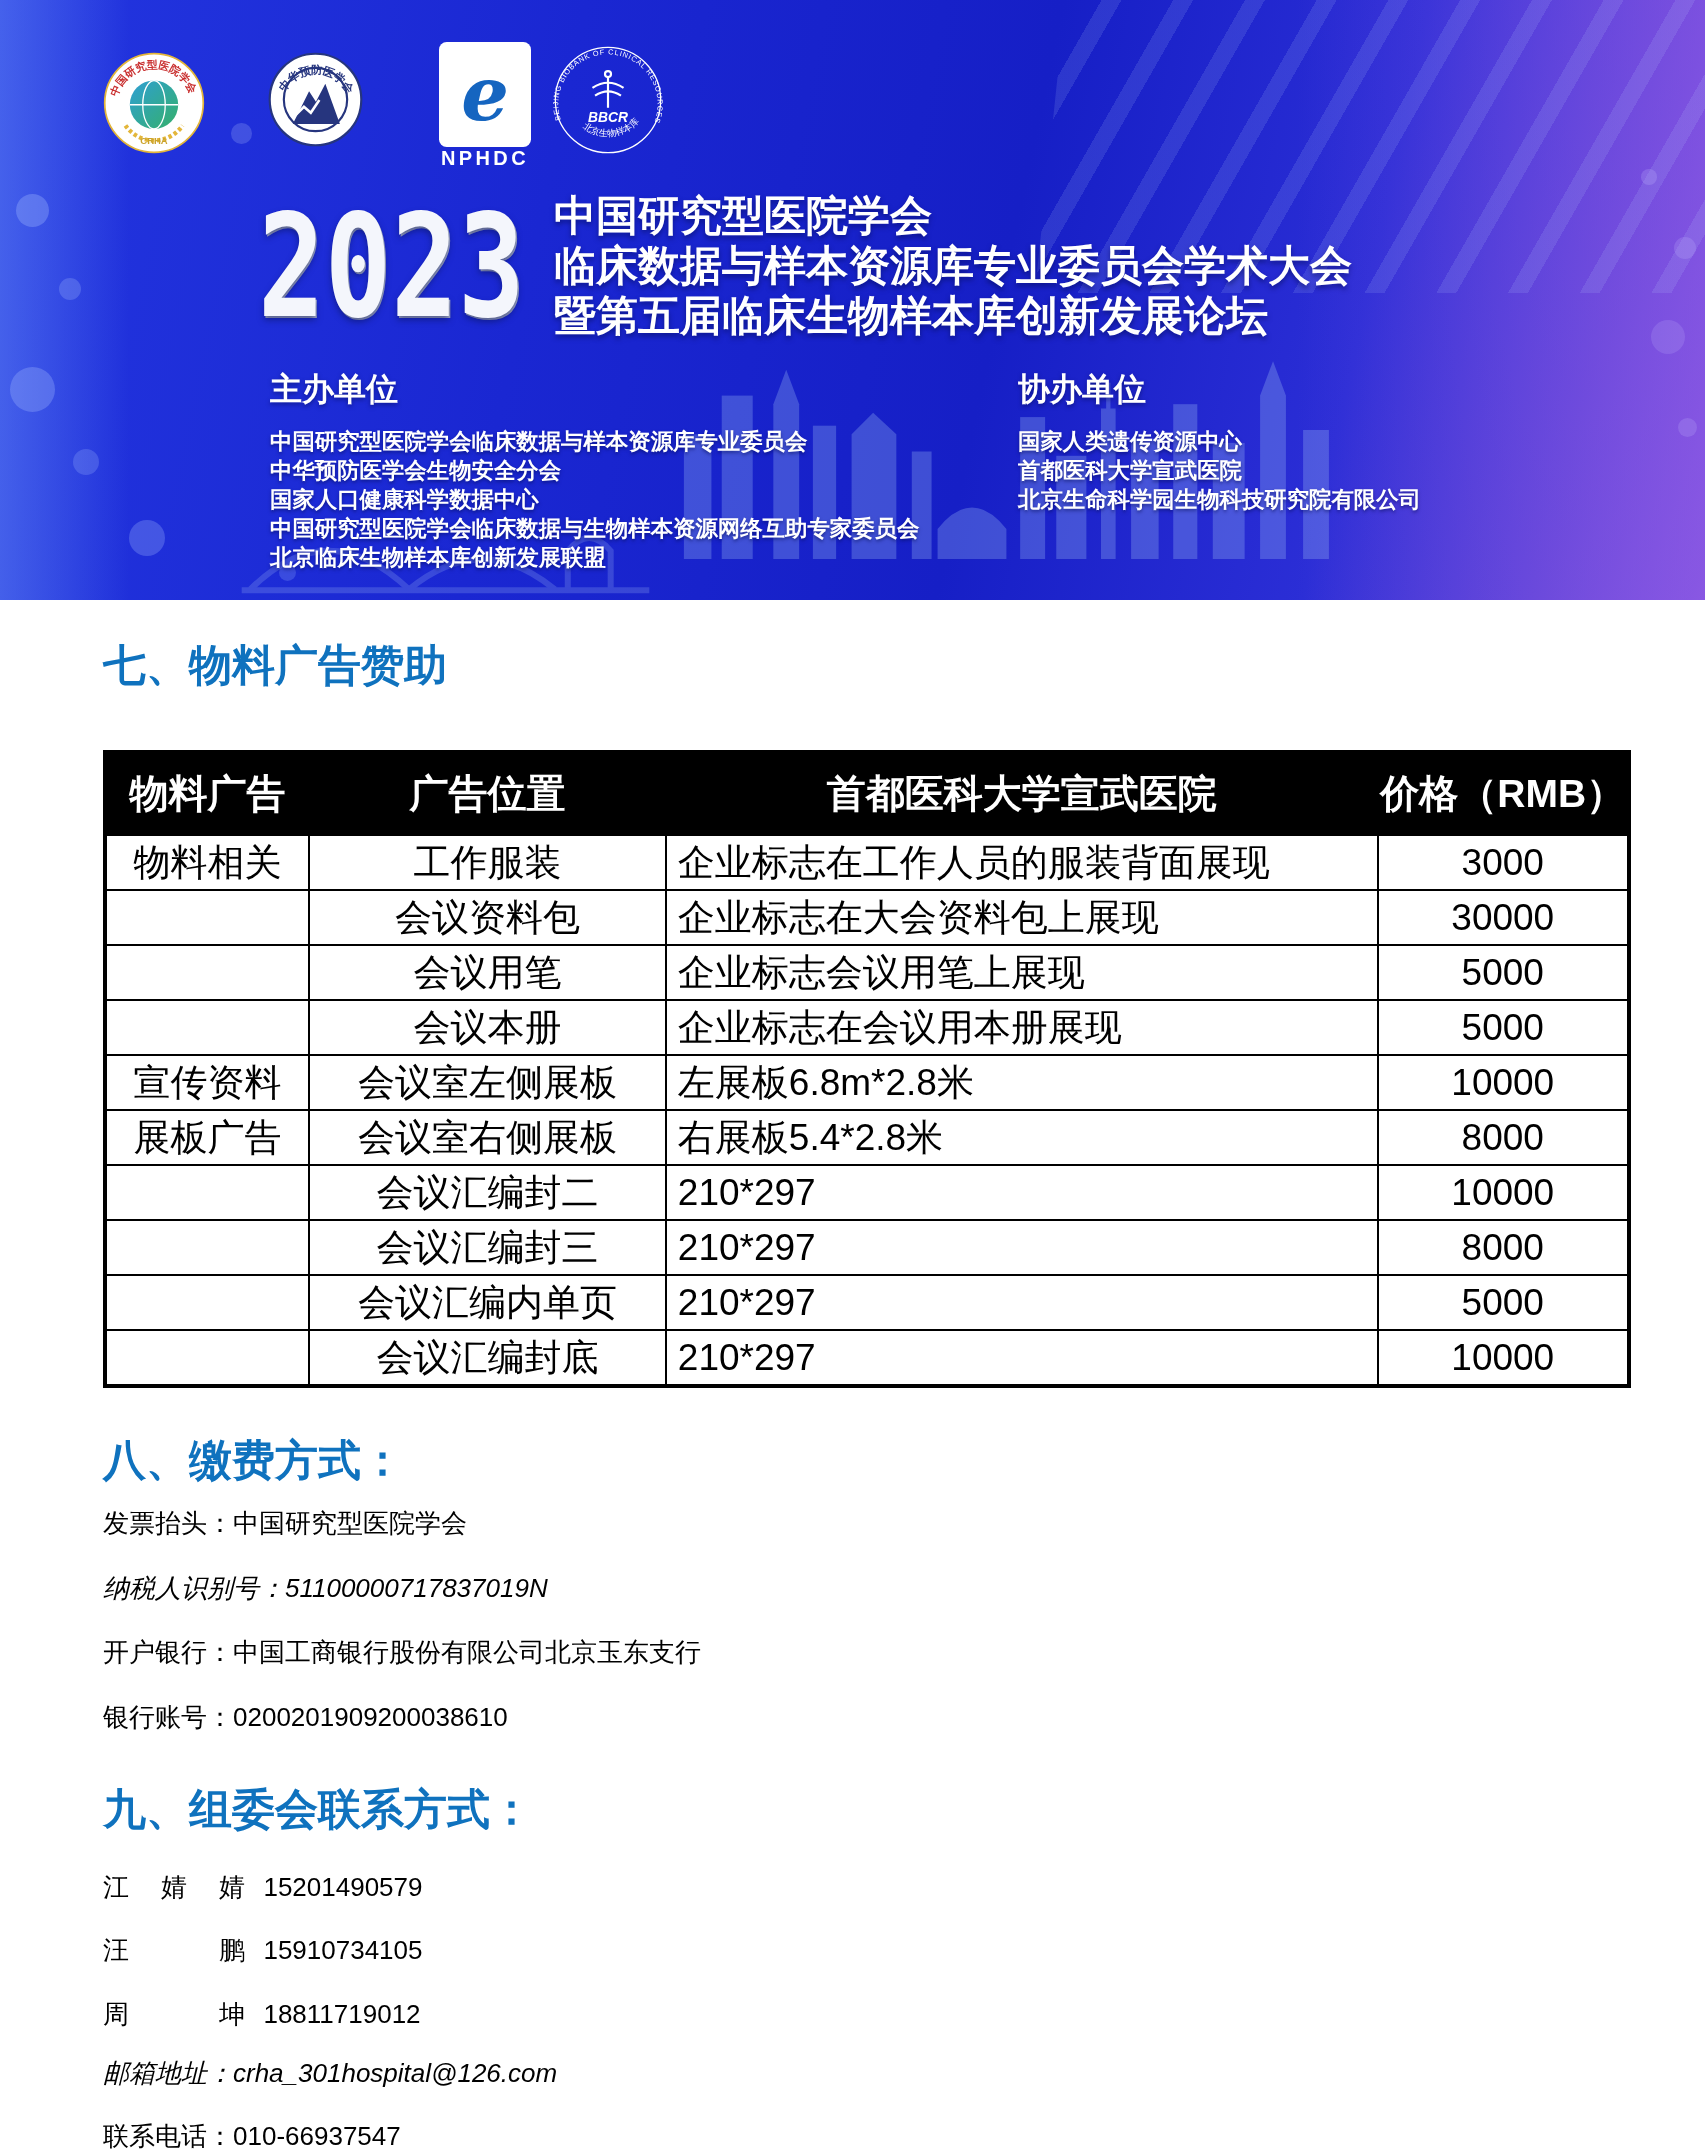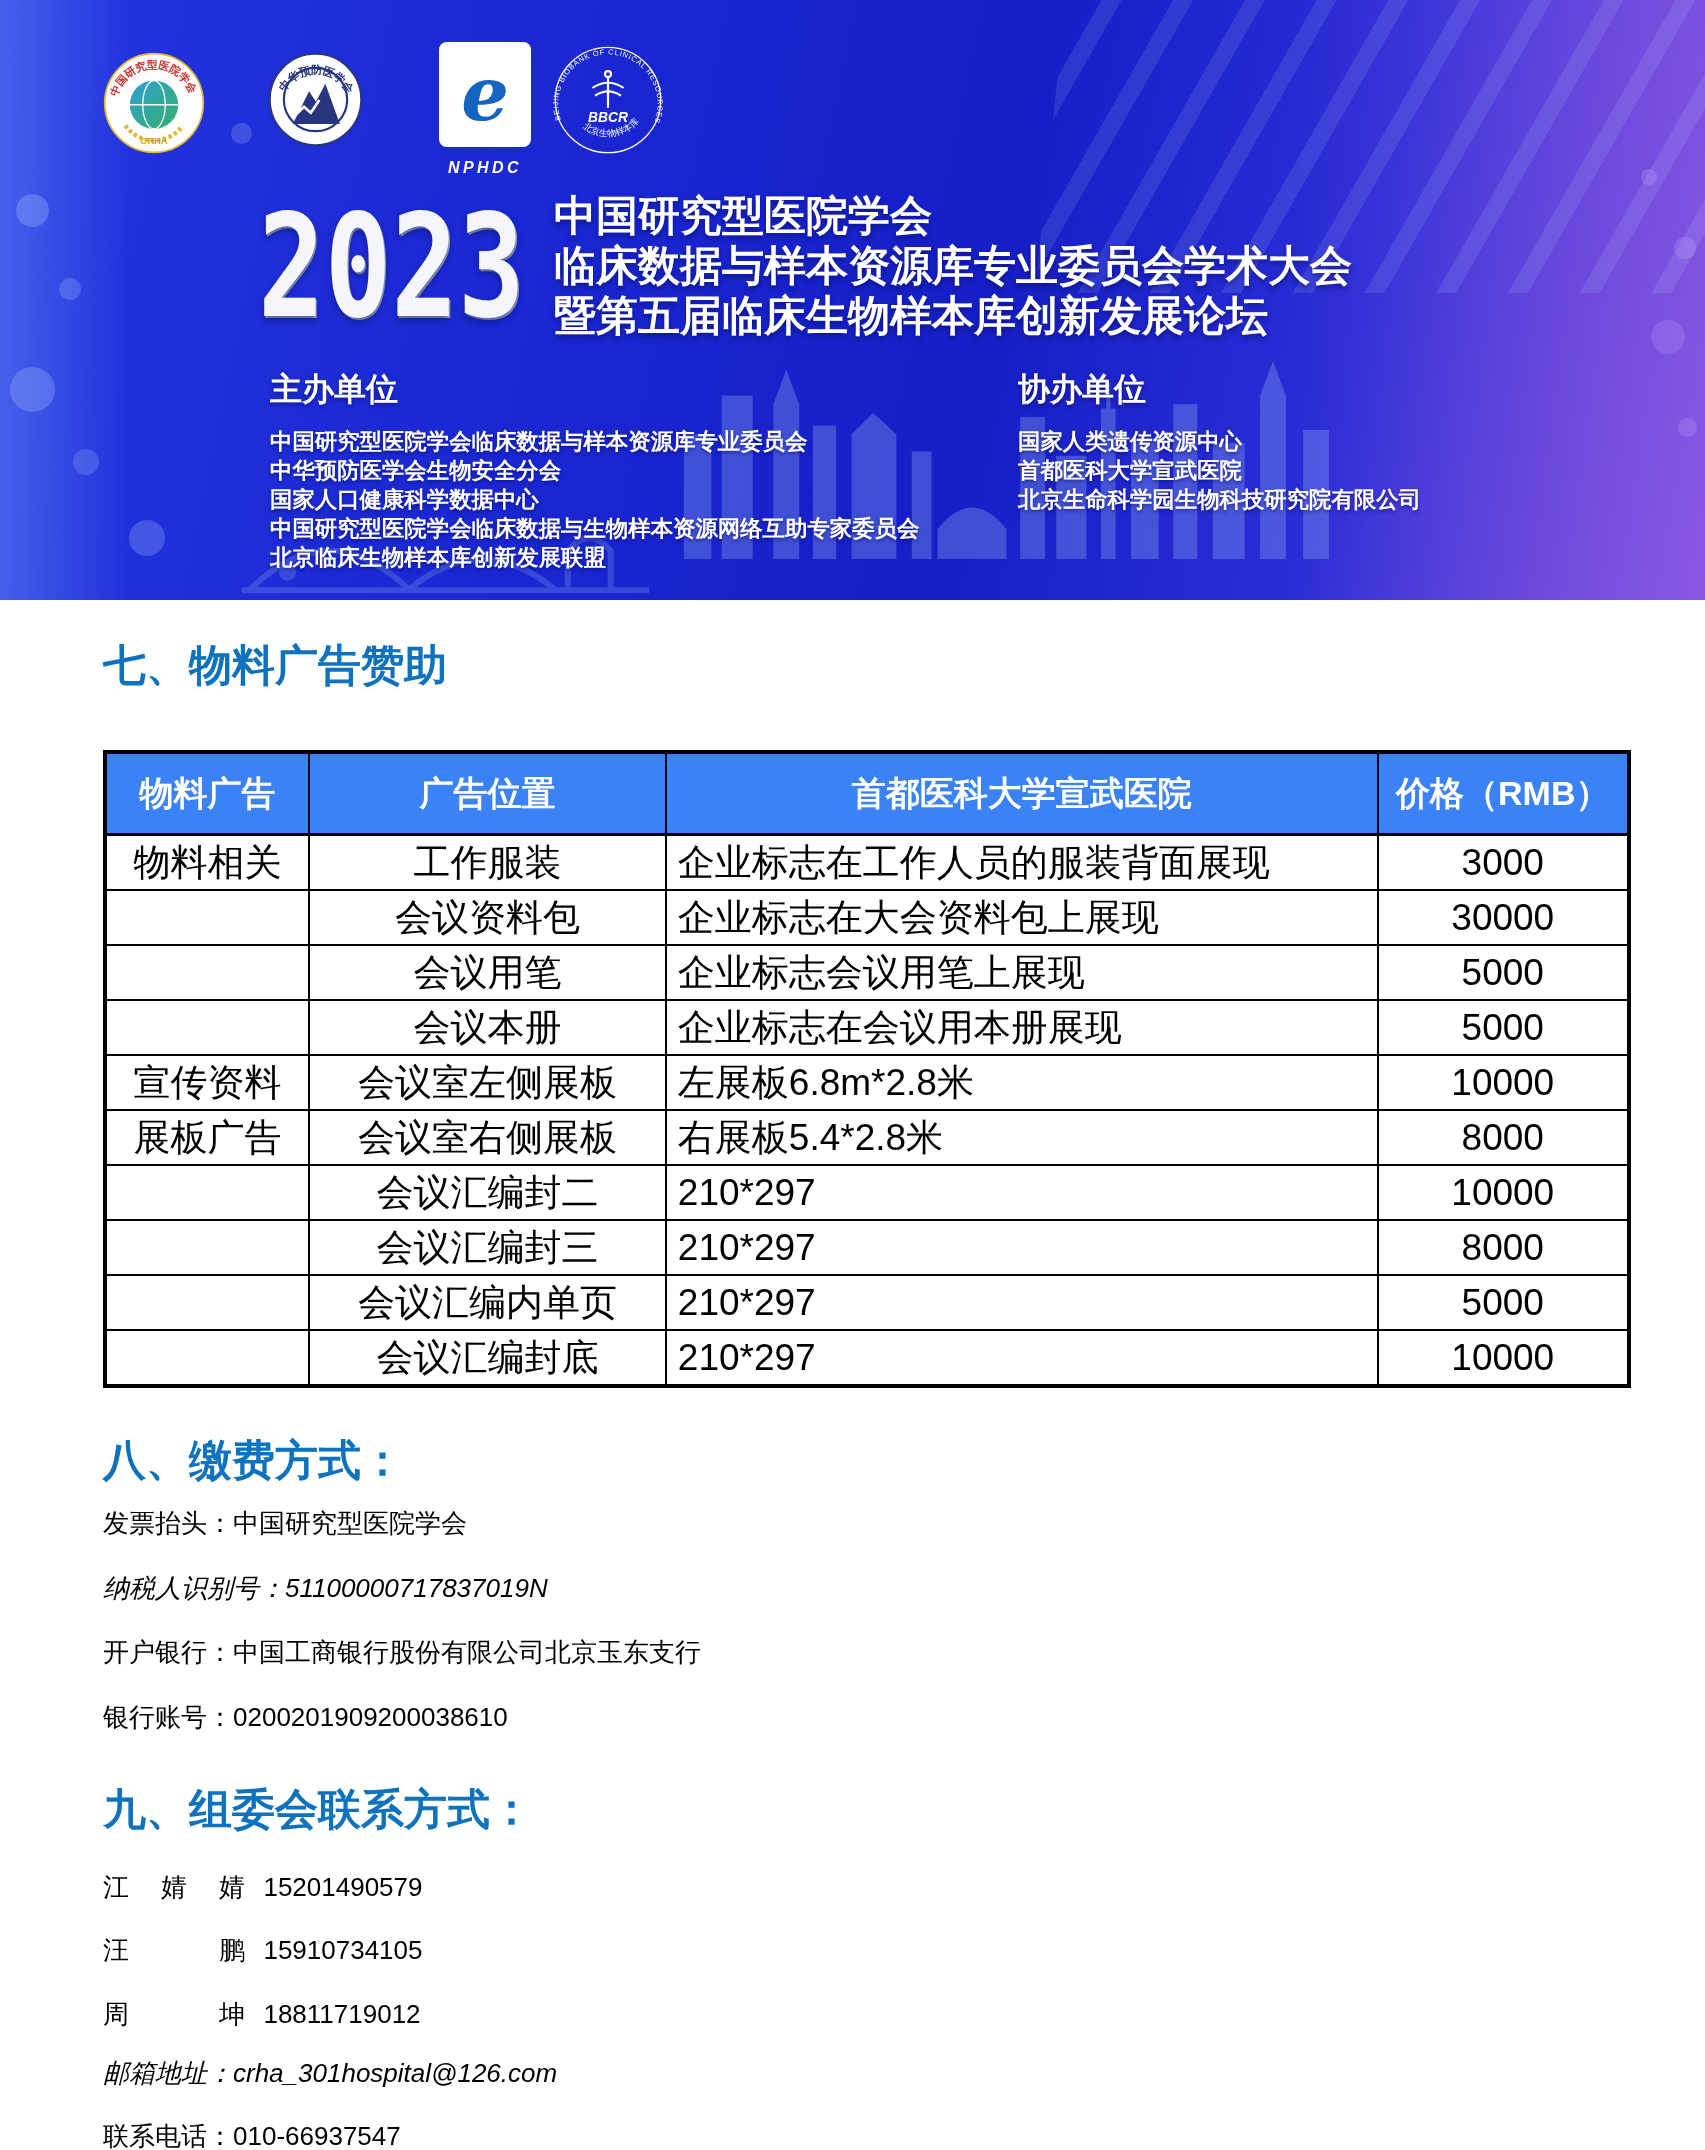--- a/index.html
+++ b/index.html
@@ -19,41 +19,41 @@
   .dot{position:absolute;border-radius:50%;}
   .skyline{position:absolute;left:671px;top:344px;width:688px;height:215px;opacity:.30;}
   .bridge{position:absolute;left:241px;top:465px;width:409px;height:133px;opacity:.22;}
 
   .logo{position:absolute;}
   .logo-crha{left:103px;top:52px;}
   .logo-cpma{left:268px;top:52px;}
   .nphdc{position:absolute;left:439px;top:42px;width:92px;text-align:center;}
   .nphdc-box{width:92px;height:105px;background:#fff;border-radius:7.7px;display:flex;align-items:center;justify-content:center;}
   .nphdc-e{font-family:"DejaVu Serif",serif;font-style:italic;font-weight:bold;font-size:75px;color:#1565c0;line-height:1;}
-  .nphdc-label{margin-top:12px;color:#ffffff;font-size:16px;letter-spacing:3.4px;font-weight:bold;font-style:italic;}
+  .nphdc-label{margin-top:0;color:#ffffff;font-size:20px;letter-spacing:3.4px;font-weight:bold;}
   .logo-bbcr{left:551px;top:43px;}
 
   .year{position:absolute;left:258px;top:202px;font-family:"DejaVu Sans Mono",monospace;
     font-weight:bold;font-size:142px;line-height:129px;color:#f4f6fc;
     transform:scaleX(.78);transform-origin:left top;
     text-shadow:0 4.3px 6.9px rgba(10,20,90,.55), 1.7px 1.7px 0 #aeb6cc;}
   .title{position:absolute;left:554px;top:191px;font-size:42px;line-height:50px;font-weight:bold;color:#ffffff;
     text-shadow:0 2.6px 5.2px rgba(0,10,70,.5);}
   .orgs-heading{font-size:32px;font-weight:bold;color:#ffffff;text-shadow:0 2.2px 4.3px rgba(0,10,70,.5);}
   .orgs-list{margin-top:14.6px;font-size:22.4px;line-height:29px;font-weight:bold;color:#ffffff;
     text-shadow:0 1.7px 3.4px rgba(0,10,70,.5);}
   .hosts{position:absolute;left:270px;top:368px;}
   .cohosts{position:absolute;left:1018px;top:368px;}
 
   
   .sec-heading{position:absolute;left:103px;color:#0F72BE;font-weight:bold;font-size:43px;line-height:56px;}
 
   table.ads{position:absolute;left:103px;top:750px;width:1528px;border-collapse:collapse;table-layout:fixed;
     border:4.3px solid #000;}
-  table.ads th{height:79px;background:#3b82f6;color:#fff;font-size:34px;font-weight:bold;
+  table.ads th{height:79px;background:#000000;color:#fff;font-size:39px;font-weight:bold;
     border:2.2px solid #000;border-bottom:3.9px solid #000;padding:0;}
   table.ads td{height:53px;font-size:37px;border:2.2px solid #000;text-align:center;padding:0;
     white-space:nowrap;overflow:hidden;}
   table.ads td.lft{text-align:left;padding-left:11px;}
 
   .line{position:absolute;left:103px;font-size:26px;line-height:40px;white-space:nowrap;}
   .contact-name{display:inline-block;width:142px;text-align:justify;text-align-last:justify;}
   .contact-phone{margin-left:11.2px;}
 </style>
 </head>

